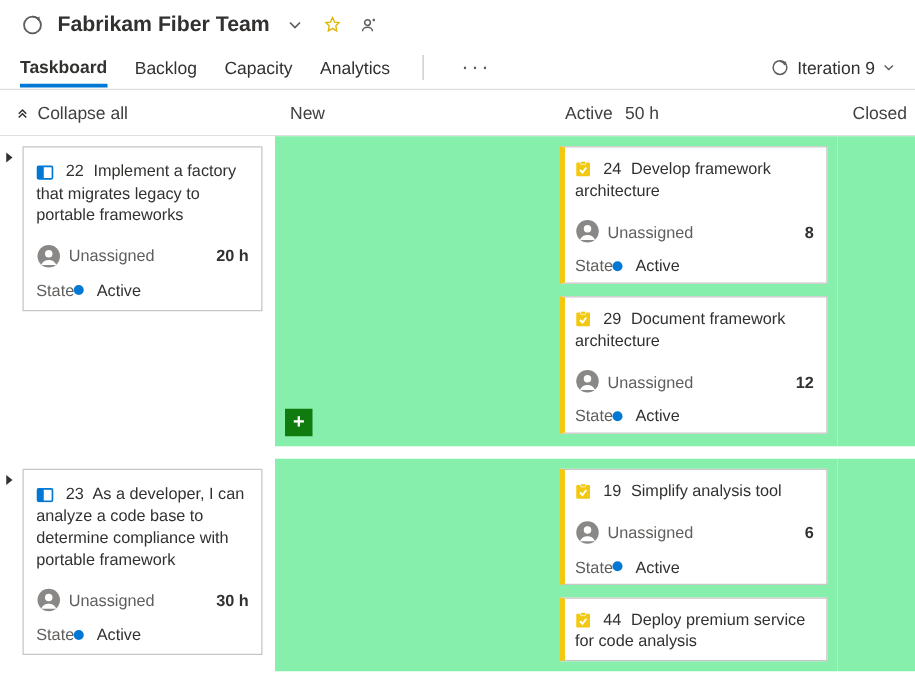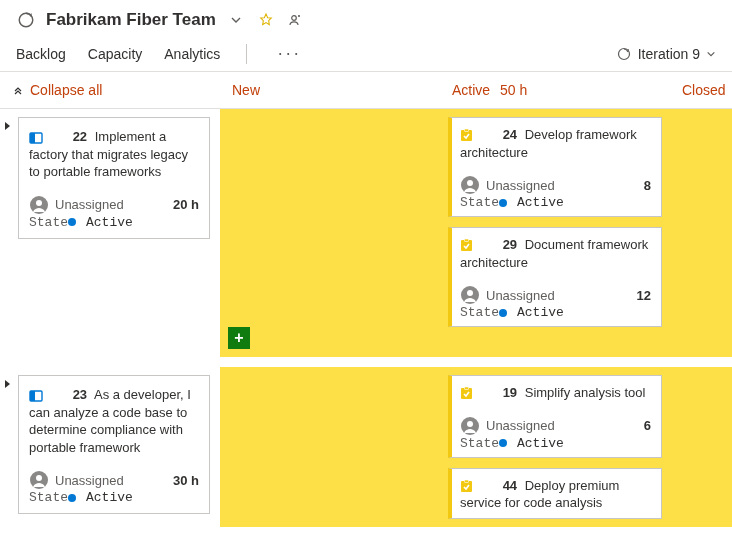--- a/index.html
+++ b/index.html
@@ -37,28 +37,28 @@
   .pill { display:flex; align-items:center; gap:6px; font-size:14px; cursor:pointer; }
   .divider-v { width:1px; height:20px; background:#c8c6c4; margin:0 4px; }
   .col-head-row {
     display:grid;
     grid-template-columns: 220px 220px 230px 80px;
     border-bottom:1px solid #e1dfdd;
   }
   .col-head {
     padding:10px 12px;
     font-size:14px;
-    color:#c2410c;
+    color:#404040;
   }
   .col-head .hours { font-weight:400; margin-left:6px; }
   .collapse-bar {
     display:flex; align-items:center; gap:6px;
     padding:10px 12px; font-size:14px; cursor:pointer;
   }
-  .cells { background:#fde047; padding:8px; min-height:100%; display:flex; flex-direction:column; gap:10px; position:relative; }
+  .cells { background:#86efac; padding:8px; min-height:100%; display:flex; flex-direction:column; gap:10px; position:relative; }
   .cells.first { background:#fff; padding:8px 10px 8px 4px; }
   .row-grid {
     display:grid;
     grid-template-columns: 220px 220px 230px 80px;
   }
   .row-grid + .row-grid { margin-top:10px; }
   .story-card {
     border:1px solid #c8c6c4;
     background:#fff;
     padding:10px 10px 8px 10px;
@@ -68,26 +68,26 @@
   .story-card::before {
     content:"";
     position:absolute;
     left:-14px; top:4px;
     width:0; height:0;
     border-left:5px solid #323130;
     border-top:4px solid transparent;
     border-bottom:4px solid transparent;
   }
   .card-title { font-size:13px; line-height:1.35; }
-  .card-title .id { font-weight:700; margin-right:4px;margin-left:20px; }
+  .card-title .id { font-weight:400; margin-right:4px; }
   .card-title .type-ico { display:inline-block; vertical-align:middle; margin-right:6px; }
   .meta-row { display:flex; align-items:center; justify-content:space-between; margin-top:14px; }
   .assignee { display:flex; align-items:center; gap:6px; color:#605e5c; }
   .hours-b { font-weight:600; }
-  .state-row { display:flex; align-items:center; margin-top:0; color:#605e5c; font-size:13px;font-family:Liberation Mono, monospace; }
+  .state-row { display:flex; align-items:center; margin-top:10px; color:#605e5c; font-size:13px; }
   .state-row .dot { width:8px; height:8px; border-radius:50%; background:#0078d4; display:inline-block; }
   .state-row .state-val { color:#323130; margin-left:10px; }
   .task-card {
     border:1px solid #c8c6c4;
     background:#fff;
     border-left:4px solid #f2c811;
     padding:8px 10px 6px 8px;
   }
   .task-card .card-title .type-ico svg { display:block; }
   .add-btn {
@@ -124,20 +124,21 @@
   <span class="icon-btn">
     <svg width="16" height="16" viewBox="0 0 16 16">
         <circle cx="6" cy="6" r="2.3" fill="none" stroke="#605e5c" stroke-width="1.2"></circle>
         <path d="M2 13c0-2 2-3.2 4-3.2s4 1.2 4 3.2" fill="none" stroke="#605e5c" stroke-width="1.2"></path>
         <path d="M10 4l2 0 M11 3l0 2" stroke="#605e5c" stroke-width="1.2"></path>
       </svg>
   </span>
 </div>
 
 <div class="tabs">
+  <div class="tab active">Taskboard</div>
   <div class="tab">Backlog</div>
   <div class="tab">Capacity</div>
   <div class="tab">Analytics</div>
   <div class="divider-v"></div>
   <div class="ellipsis">···</div>
   <div class="spacer"></div>
   <div class="right-group">
     <div class="pill">
       <svg width="16" height="16" viewBox="0 0 16 16">
           <circle cx="8" cy="8" r="5.5" fill="none" stroke="#605e5c" stroke-width="1.2"></circle>

